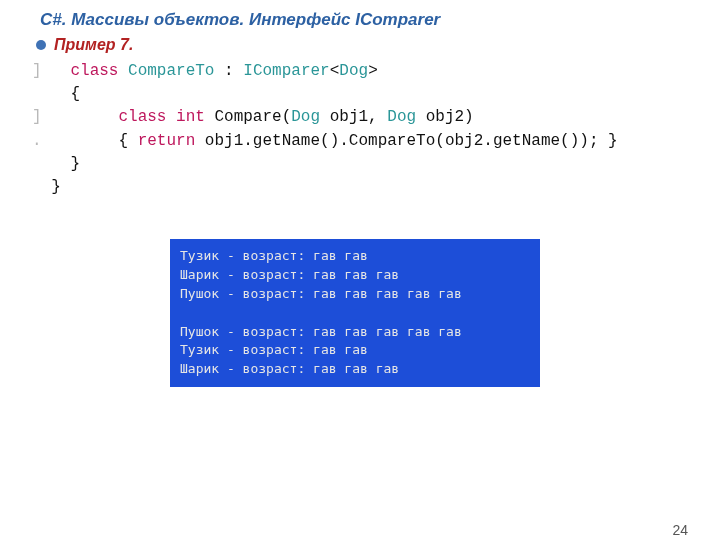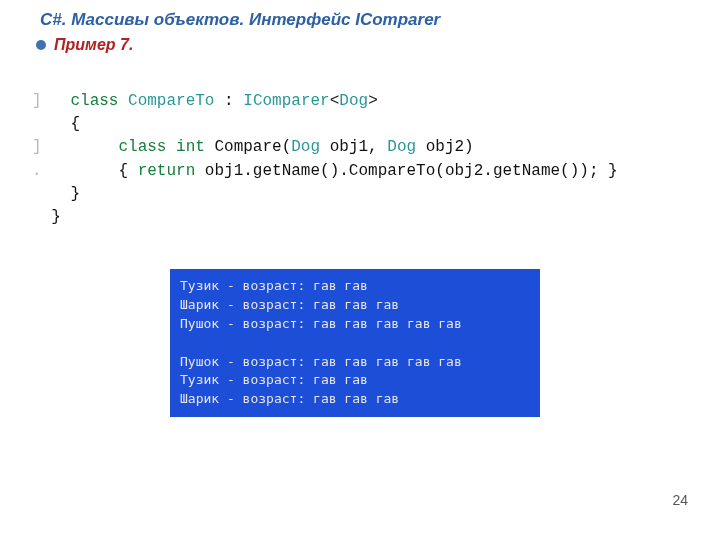--- a/index.html
+++ b/index.html
@@ -25,21 +25,21 @@
     font-size: 17px;
     font-weight: bold;
     font-style: italic;
     margin: 0 0 6px 10px;
   }
   .subtitle-row {
     display: flex;
     align-items: center;
     margin-left: 6px;
     gap: 8px;
-    margin-bottom: 36px;
+    margin-bottom: 6px;
   }
   .bullet {
     width: 10px;
     height: 10px;
     border-radius: 50%;
     background: #3f72b5;
     flex: 0 0 auto;
   }
   .ex-label {
     color: #b22222;
@@ -54,21 +54,21 @@
     font-size: 16px;
   }
   .code-block {
     font-family: Consolas, "Courier New", monospace;
     font-size: 16px;
     line-height: 1.45;
     white-space: pre;
     color: #111;
     margin-left: 2px;
   }
-  .kw  { color: #15803d; }
+  .kw  { color: #be185d; }
   .typ { color: #2b9698; }
   .gut { color: #b9b9b9; }
 
   .console-wrap {
     margin-top: 40px;
     margin-left: 140px;
     display: inline-block;
   }
   .console {
     background: #1d4ed8;
@@ -76,21 +76,21 @@
     font-family: Consolas, "Lucida Console", monospace;
     font-size: 13px;
     line-height: 1.45;
     white-space: pre;
     padding: 8px 10px;
     min-width: 350px;
   }
   .page-num {
     position: absolute;
     right: 32px;
-    bottom: 32px;
+    bottom: 2px;
     font-size: 14px;
     color: #555;
     margin-top: 46px;
   }
 </style>
 </head>
 <body>
 
 <div class="slide">
   <div class="title">С#. Массивы объектов. Интерфейс IComparer</div>

